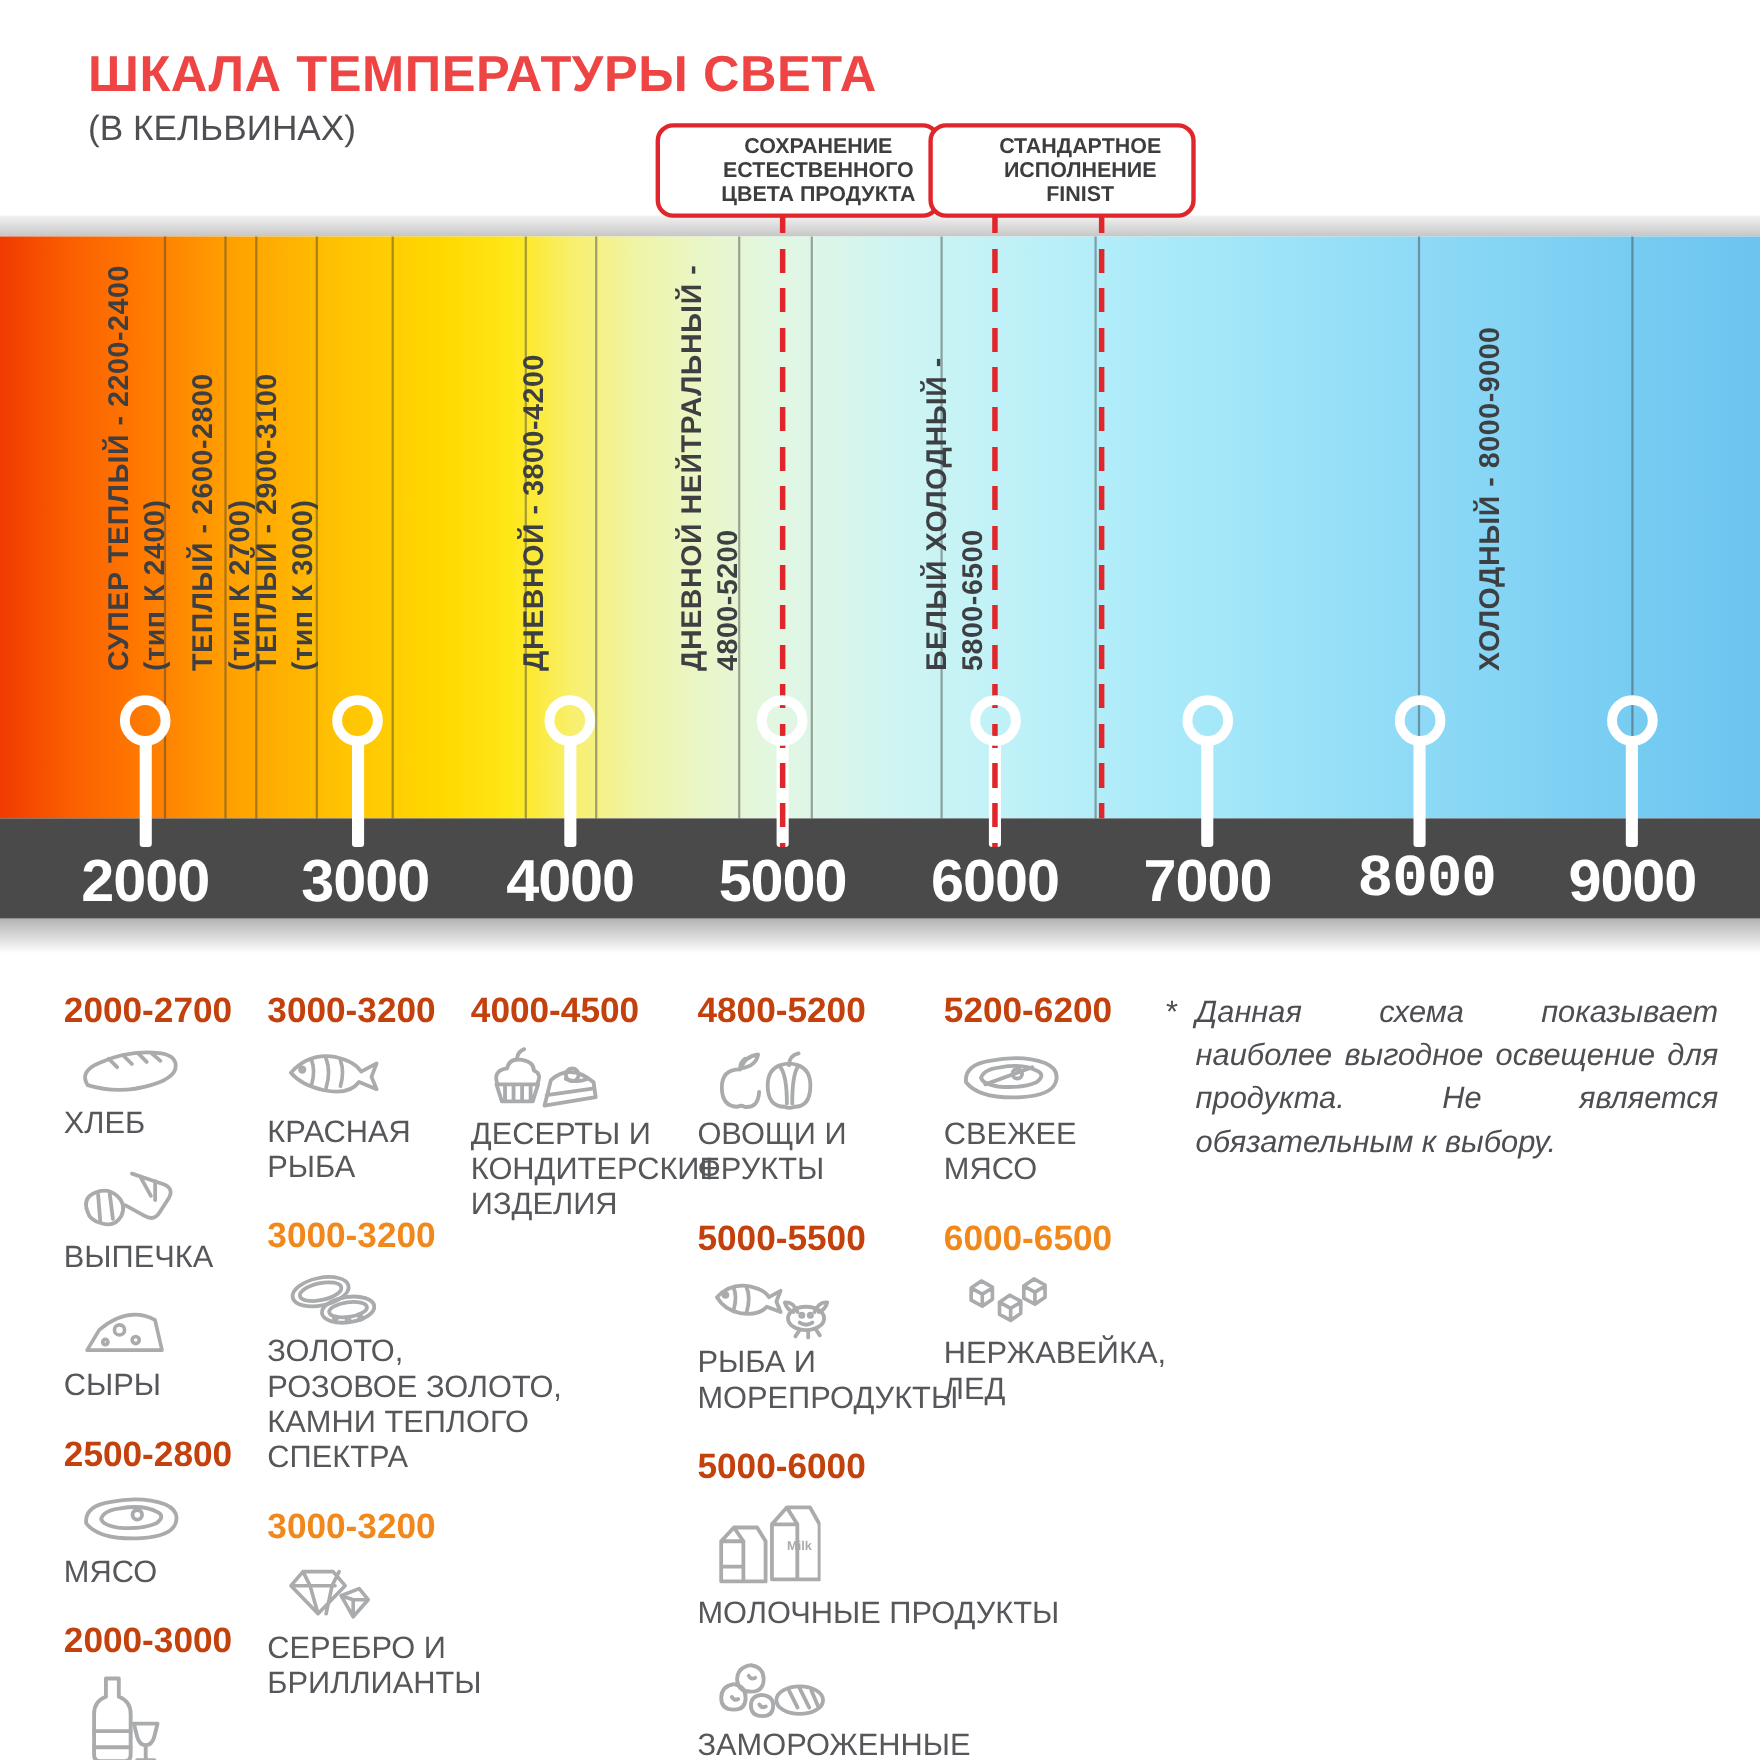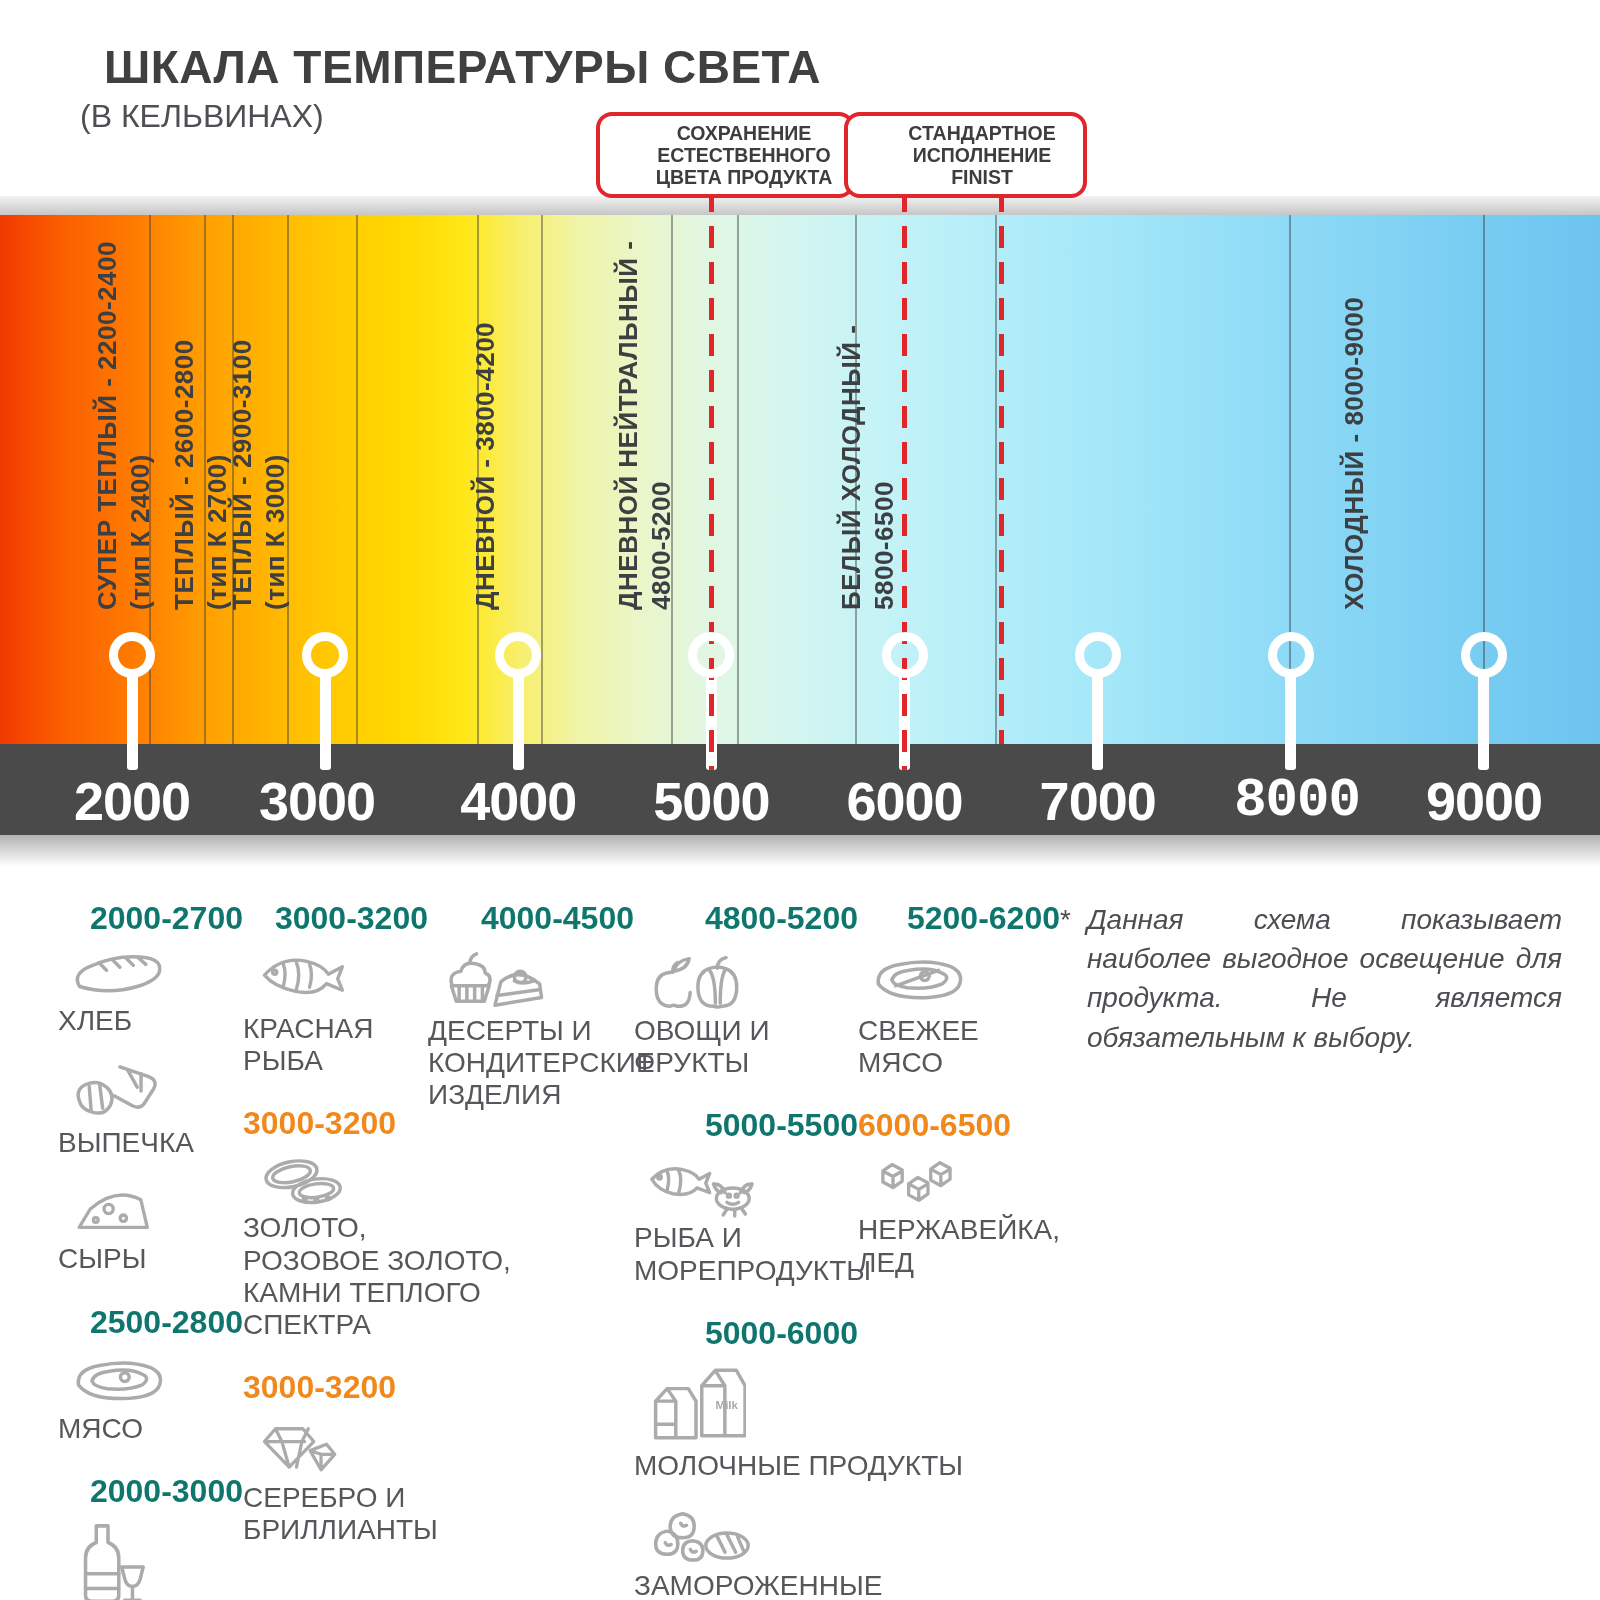--- a/index.html
+++ b/index.html
@@ -1,21 +1,21 @@
 <!DOCTYPE html>
 <html><head>
 <meta charset="utf-8">
 <style>
   html,body{margin:0;padding:0;}
   body{width:1600px;height:1600px;position:relative;background:#fff;overflow:hidden;
        font-family:"Liberation Sans",sans-serif;}
   .page{position:absolute;inset:0;}
 
   
-  .title{position:absolute;left:80px;top:40px;font-size:46px;font-weight:bold;color:#404040;letter-spacing:.5px;margin-left:24px;}
+  .title{position:absolute;left:80px;top:40px;font-size:46px;font-weight:bold;color:#ef4444;letter-spacing:.5px;}
   .subtitle{position:absolute;left:80px;top:98px;font-size:32px;color:#4e4f53;}
 
   
   .callout{position:absolute;top:112px;background:#fff;border:4px solid #e0262b;border-radius:16px;
            padding:6px 4px;text-align:center;font-weight:bold;font-size:19.5px;line-height:22px;
            color:#3c3d3f;z-index:30;}
   .callout span{display:block;}
   .co1{left:596px;width:206px;padding-left:41px;}
   .co2{left:844px;width:194px;padding-left:37px;}
 
@@ -39,21 +39,21 @@
   .axis{position:relative;height:91px;background:#4a4a4b;}
   .tick{position:absolute;top:26px;transform:translateX(-50%);font-size:54px;font-weight:bold;
         color:#fff;letter-spacing:-1px;}
   .axis-shadow{height:32px;background:linear-gradient(#b3b3b3,#ffffff);}
 
   
   .catalog{position:absolute;left:58px;top:900px;right:20px;display:grid;
            grid-template-columns:185px 185px 206px 224px 202px 1fr;align-items:start;}
   .group{margin-bottom:28px;}
   .range{font-size:32px;font-weight:bold;margin:0 0 10px 0;}
-  .range.red{color:#0f766e;text-align:right;}
+  .range.red{color:#c2410c;}
   .range.orange{color:#f1881c;}
   .item{margin-bottom:20px;}
   .item-icon{margin:6px 0 4px 12px;}
   .item-icon svg{display:block;}
   .item-label{font-size:28px;color:#56575a;white-space:pre;line-height:1.15;}
 
   
   .footnote{display:flex;gap:16px;padding-right:18px;font-size:28px;line-height:1.4;color:#4d4e52;}
   .footnote .mark{flex:0 0 auto;}
   .footnote .txt{text-align:justify;margin:0;font-style:italic;}
@@ -135,21 +135,21 @@
         <div class="ring" style="left: 302.14px; top: 417px;"></div>
         <div class="ring" style="left: 495.28px; top: 417px;"></div>
         <div class="ring" style="left: 688.42px; top: 417px;"></div>
         <div class="ring" style="left: 881.56px; top: 417px;"></div>
         <div class="ring" style="left: 1074.7px; top: 417px;"></div>
         <div class="ring" style="left: 1267.84px; top: 417px;"></div>
         <div class="ring" style="left: 1460.98px; top: 417px;"></div>
       </div>
     <div class="axis" id="axis">
         <div class="tick" style="left: 132px;">2000</div>
-        <div class="tick" style="left: 317px;">3000</div>
+        <div class="tick" style="left: 332px;">3000</div>
         <div class="tick" style="left: 518.28px;">4000</div>
         <div class="tick" style="left: 711.42px;">5000</div>
         <div class="tick" style="left: 904.56px;">6000</div>
         <div class="tick" style="left: 1097.7px;">7000</div>
         <div class="tick" style="left: 1297px; font-family: Liberation Mono, monospace;">8000</div>
         <div class="tick" style="left: 1483.98px;">9000</div>
       </div>
     <div class="axis-shadow"></div>
   </div>
 

